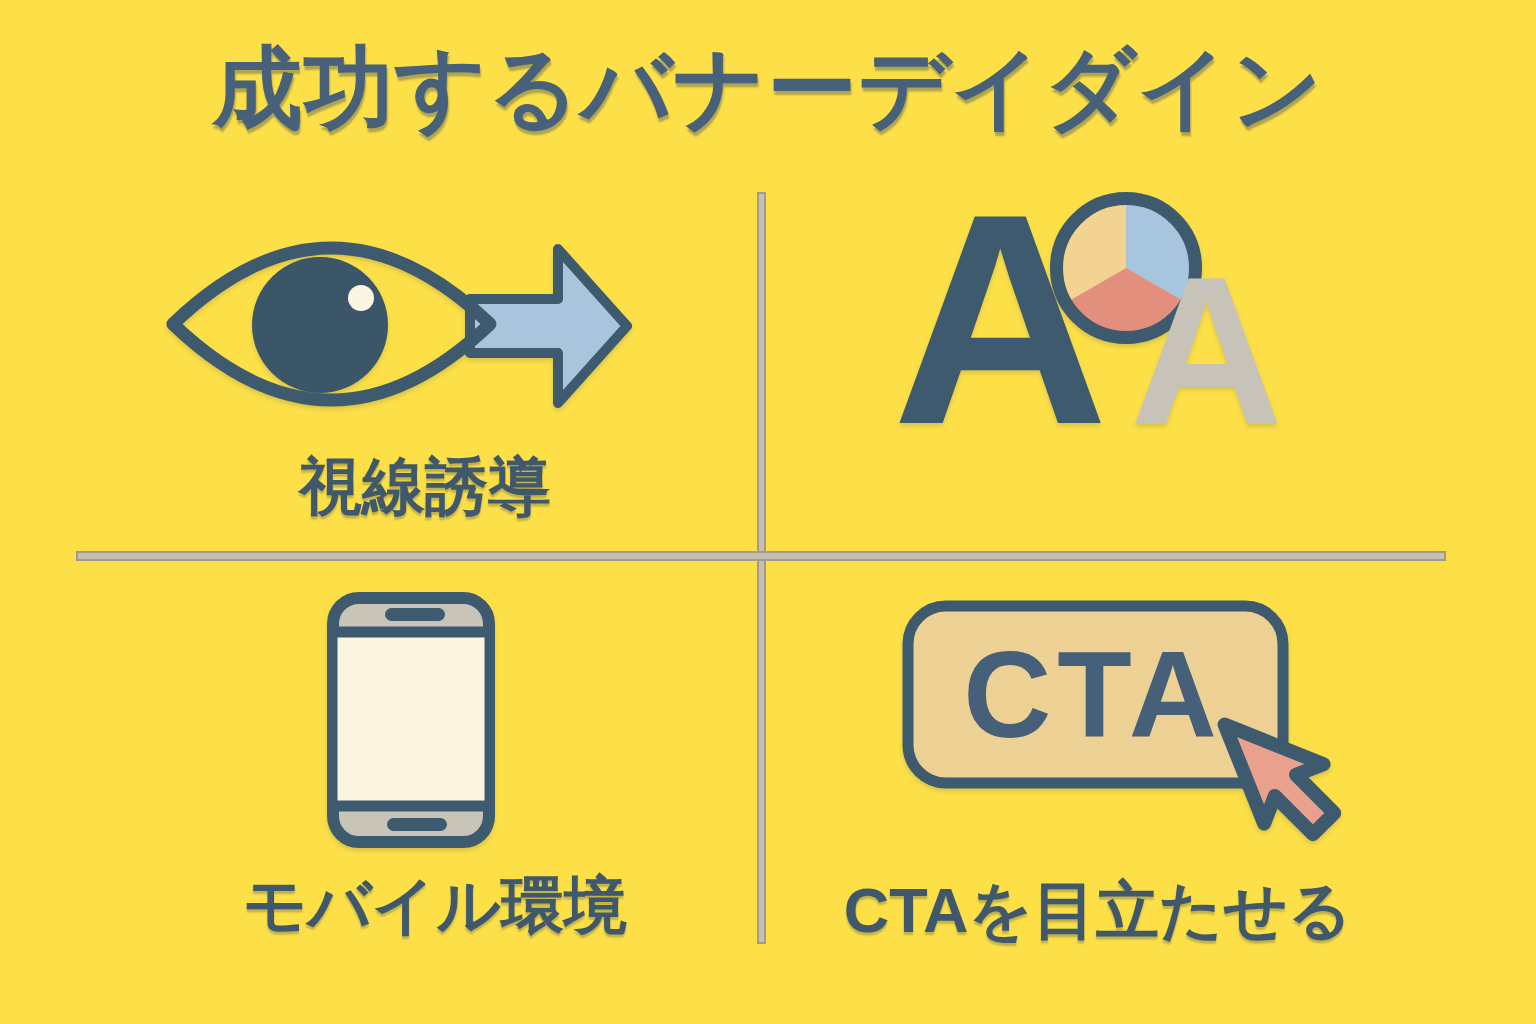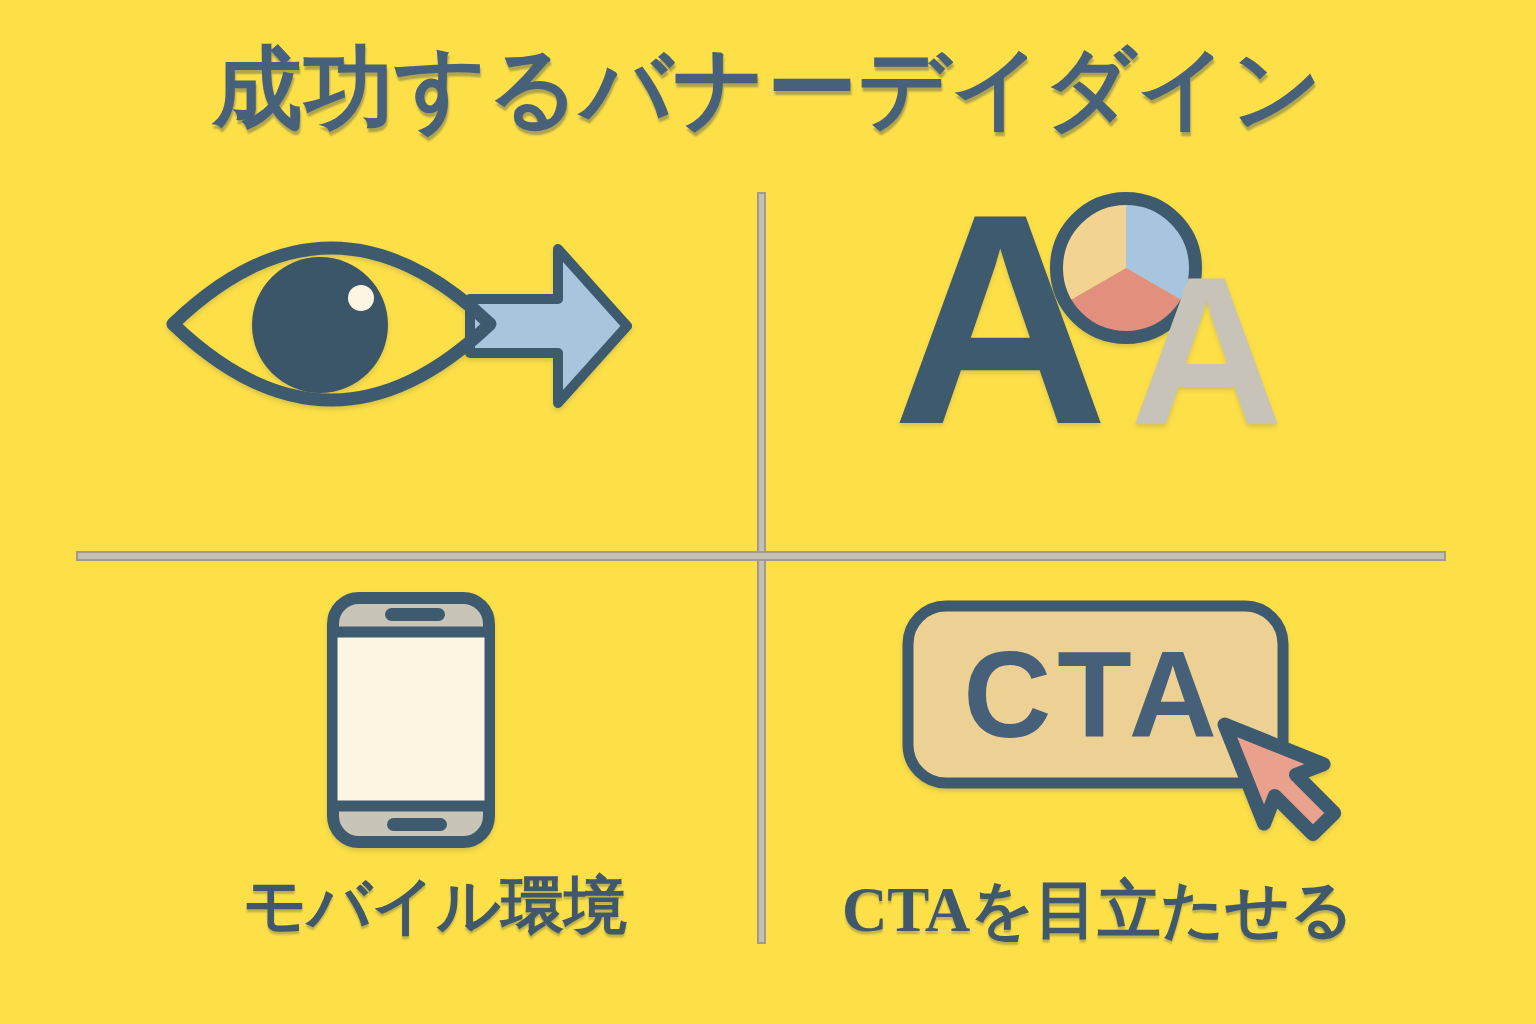--- a/index.html
+++ b/index.html
@@ -16,21 +16,21 @@
   }
   .qlabel{
     position:absolute;margin:0;text-align:center;
     font-size:63px;font-weight:bold;color:#3f586c;
     text-shadow:0 3px 2px rgba(51,66,84,0.30);
     line-height:1.1;white-space:nowrap;
   }
   .label-gaze{left:0;width:850px;top:452px;}
   .label-unity{left:758px;width:682px;top:452px;}
   .label-mobile{left:10px;width:850px;top:876px;font-family:Liberation Mono, monospace;}
-  .label-cta{left:758px;width:680px;top:876px;font-family:Liberation Serif, serif;}
+  .label-cta{left:758px;width:680px;top:876px;}
   .divider{position:absolute;background:#c4c0b3;border:2px solid #a09b8e;box-sizing:border-box;}
   .divider-v{left:757px;top:192px;width:9px;height:752px;}
   .divider-h{left:76px;top:551px;width:1370px;height:10px;}
   .icon{position:absolute;filter:drop-shadow(0 3px 2px rgba(51,66,84,0.18));}
   .icon-eye{left:160px;top:212px;}
   .icon-typo{left:880px;top:185px;}
   .icon-phone{left:327px;top:592px;}
   .icon-cta{left:895px;top:598px;}
   svg text{font-family:"Liberation Sans",sans-serif;}
 </style>
@@ -43,20 +43,21 @@
 
   <div class="divider divider-v"></div>
   <div class="divider divider-h"></div>
 
   <svg class="icon icon-eye" width="480" height="230" viewBox="0 0 480 230">
     <polygon points="310,87 398,87 398,37 467,114 398,191 398,141 310,141" fill="#a9c4dd" stroke="#3e5a6e" stroke-width="10" stroke-linejoin="round"></polygon>
     <path d="M13,112 Q171,-40 330,112 Q171,264 13,112 Z" fill="none" stroke="#3e5a6e" stroke-width="13" stroke-linejoin="round"></path>
     <circle cx="160" cy="113" r="68" fill="#3c5669"></circle>
     <circle cx="201" cy="86" r="13" fill="#fbf5e2"></circle>
   </svg>
+  <p class="qlabel label-gaze">視線誘導</p>
 
   <svg class="icon icon-typo" width="460" height="250" viewBox="0 0 460 250">
     <text x="12" y="238" font-size="300" font-weight="bold" fill="#3e5a6e">A</text>
     <g>
       <path d="M246,83 L246,18 A65,65 0 0 1 302.3,115.5 Z" fill="#a8c5e0"></path>
       <path d="M246,83 L302.3,115.5 A65,65 0 0 1 189.7,115.5 Z" fill="#e28f7e"></path>
       <path d="M246,83 L189.7,115.5 A65,65 0 0 1 246,18 Z" fill="#f2d392"></path>
       <circle cx="246" cy="83" r="69.5" fill="none" stroke="#3e5a6e" stroke-width="13"></circle>
     </g>
     <text x="250" y="239" font-size="212" font-weight="bold" fill="#c8c3b8">A</text>

